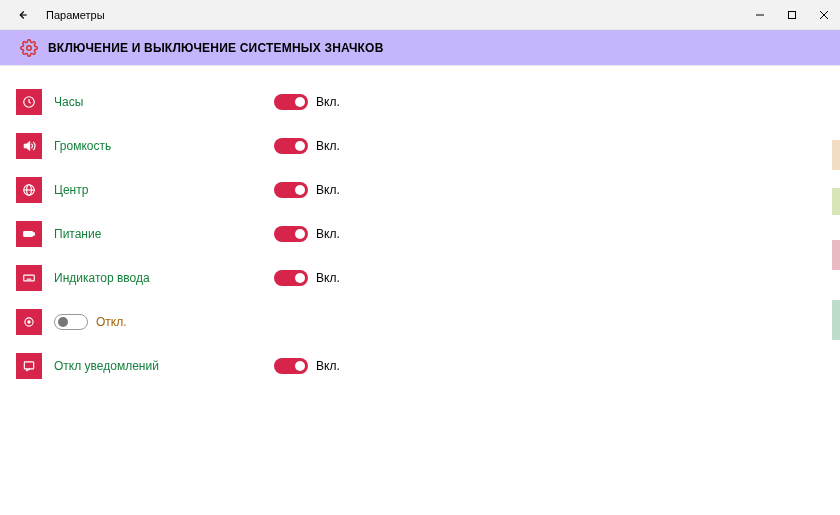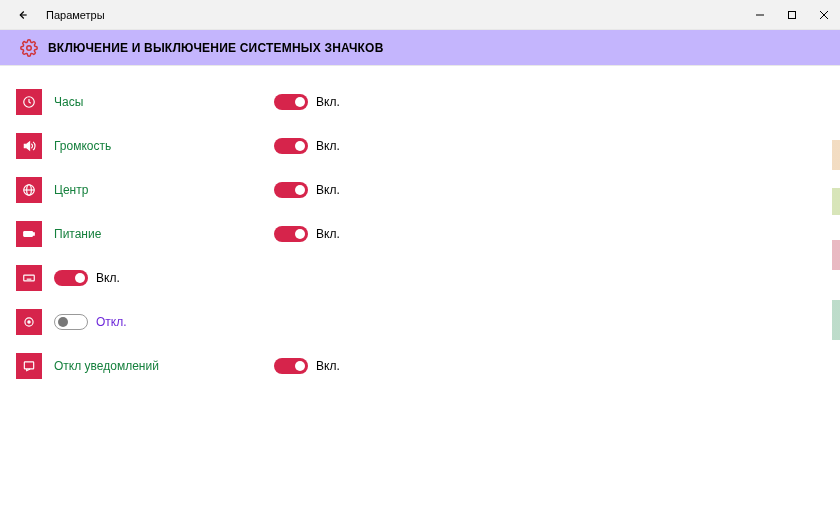--- a/index.html
+++ b/index.html
@@ -107,21 +107,21 @@
     height: 10px;
     border-radius: 50%;
     top: 3px;
   }
   .toggle.on .knob { background: #fff; right: 3px; }
   .toggle.off .knob { background: #777; left: 3px; top: 2px; }
   .state {
     font-size: 12px;
   }
   .state.on { color: #000; }
-  .state.off { color: #6d28d9; }
+  .state.off { color: #a16207; }
   .side-peek {
     position: absolute;
     right: 0;
     top: 140px;
     width: 8px;
     height: 260px;
     background: repeating-linear-gradient(
       to bottom,
       #e8c090 0 30px,
       #fff 30px 48px,
@@ -240,20 +240,21 @@
     <div class="row">
       <div class="icon-box">
         <svg viewBox="0 0 24 24" fill="none" stroke="currentColor" stroke-width="2">
           <rect x="3" y="7" width="18" height="10" rx="1"></rect>
           <line x1="7" y1="10" x2="7" y2="10"></line>
           <line x1="11" y1="10" x2="11" y2="10"></line>
           <line x1="15" y1="10" x2="15" y2="10"></line>
           <line x1="8" y1="14" x2="16" y2="14"></line>
         </svg>
       </div>
+      <div class="label">Индикатор ввода</div>
       <div class="toggle-wrap">
         <div class="toggle on">
           <div class="knob"></div>
         </div>
         <div class="state on">Вкл.</div>
       </div>
     </div>
     <div class="row">
       <div class="icon-box">
         <svg viewBox="0 0 24 24" fill="none" stroke="currentColor" stroke-width="2">

